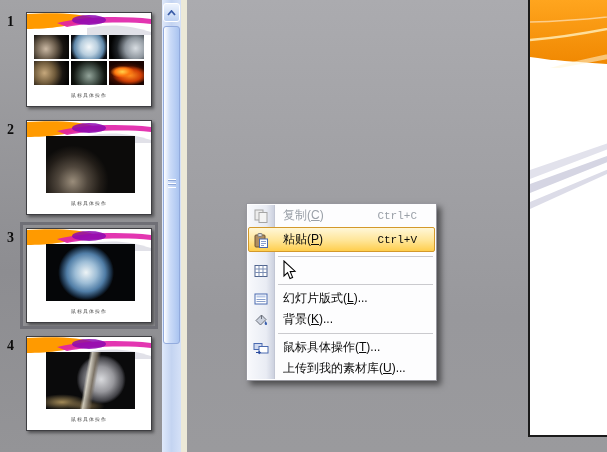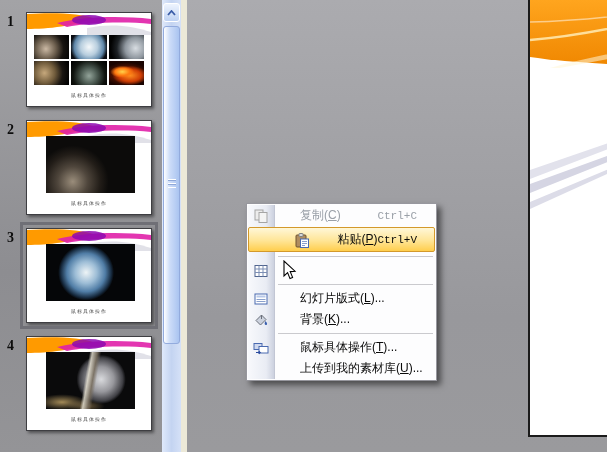--- a/index.html
+++ b/index.html
@@ -66,25 +66,25 @@
 
   
   .menu { position:absolute; left:246px; top:203px; width:191px; background:#fdfdfe;
           border:1px solid #97979e; box-shadow:4px 4px 6px rgba(0,0,0,.5); box-sizing:border-box;
           padding:1px 0; z-index:10; }
   .strip { position:absolute; left:1px; top:1px; bottom:1px; width:26px;
            background:linear-gradient(90deg,#f8f9fc 0%,#e9ecf4 70%,#ccd1df 100%);
            border-right:1px solid #c2c6d4; }
   .mi { position:relative; display:flex; align-items:center; height:21px; font-size:12px; color:#0a0a0a; }
   .mi .ic { position:relative; width:28px; display:flex; align-items:center; justify-content:center; z-index:2; }
-  .mi .lbl { position:relative; margin-left:25px; z-index:2; white-space:nowrap; }
+  .mi .lbl { position:relative; margin-left:8px; z-index:2; white-space:nowrap; }
   .mi .sc { position:relative; margin-left:auto; margin-right:19px; z-index:2;
             font-family:"Liberation Mono",monospace; font-size:11px; }
   .mi.disabled { color:#9aa0a8; }
-  .mi.hl { height:27px;padding-left:44px; }
+  .mi.hl { height:27px; }
   .hlbox { position:absolute; left:1px; right:1px; top:1px; bottom:1px; border:1px solid #d3992b;
            border-radius:2px; background:linear-gradient(180deg,#fff7d8 0%,#ffe596 55%,#ffce4d 100%); z-index:1; }
   .key::before { content:"("; } .key::after { content:")"; }
   .key u { text-decoration:underline; }
   .msep { height:1px; background:#cacace; margin:3px 3px 3px 31px; }
   .cursor { position:absolute; left:283px; top:260px; z-index:20; }
 </style>
 </head>
 <body>
 

